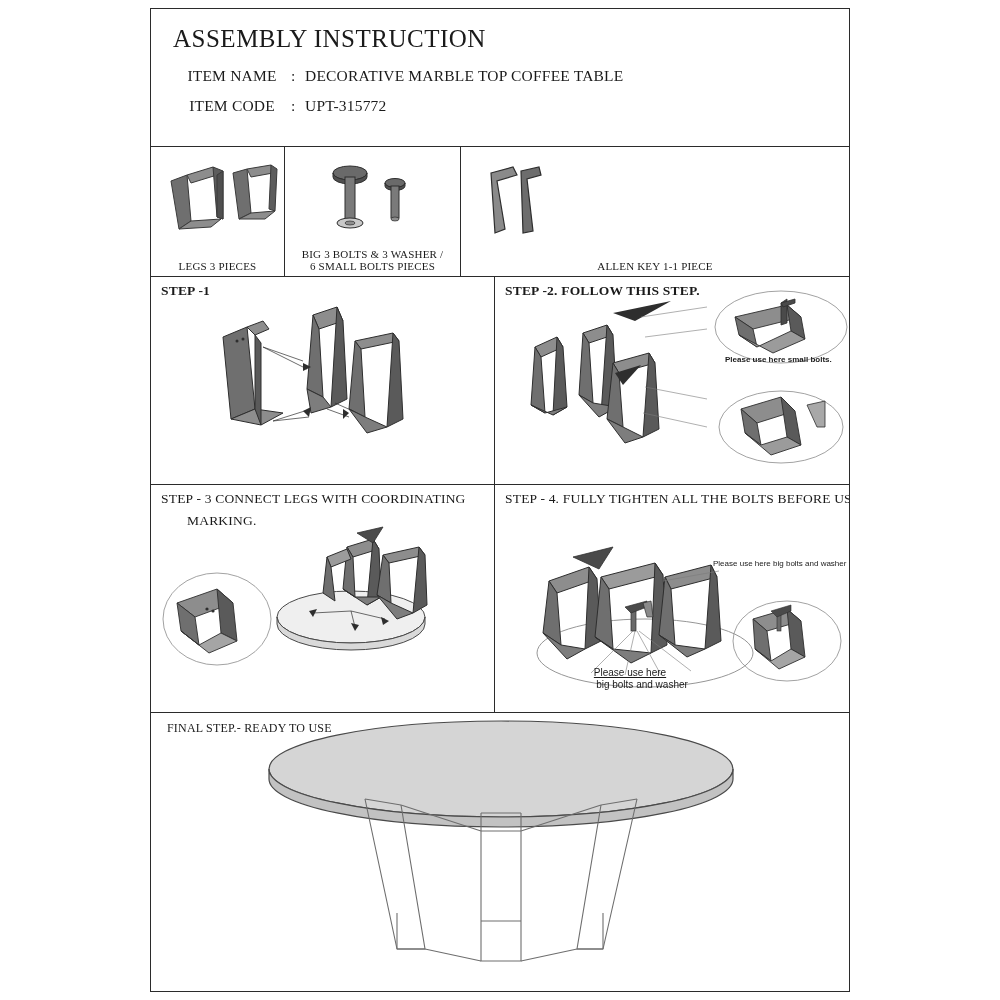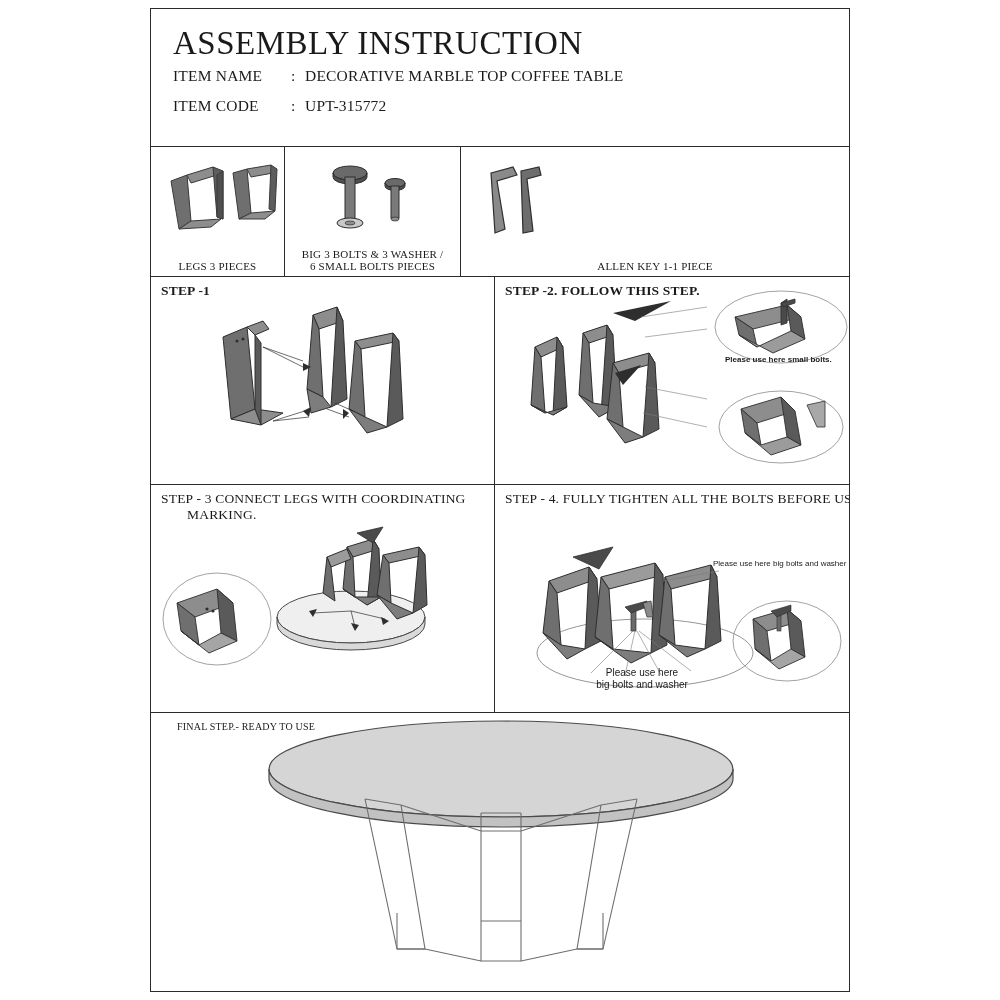--- a/index.html
+++ b/index.html
@@ -29,35 +29,35 @@
   .header {
     position: relative;
     height: 138px;
     border-bottom: 1.5px solid #2b2b2b;
     box-sizing: border-box;
   }
   .title {
     position: absolute;
     left: 22px;
     top: 16px;
-    font-size: 33px;
+    font-size: 25px;
     letter-spacing: 0.5px;
     font-weight: 400;
     text-align: center;
   }
   .meta-row {
     position: absolute;
     left: 22px;
     font-size: 15.5px;
     letter-spacing: 0.2px;
     white-space: nowrap;
   }
   .meta-row.r1 { top: 58px; }
   .meta-row.r2 { top: 88px; }
-  .meta-label { display: inline-block; width: 118px; }
+  .meta-label { display: inline-block; width: 118px; text-align: center; }
   .meta-colon { display: inline-block; width: 14px; }
 
   
   .parts {
     position: relative;
     display: flex;
     height: 130px;
     border-bottom: 1.5px solid #2b2b2b;
     box-sizing: border-box;
   }
@@ -108,34 +108,35 @@
     top: 6px;
     font-size: 13.5px;
     letter-spacing: 0.2px;
     line-height: 16px;
     white-space: nowrap;
   }
   .step-title .l2 {
     display: block;
     padding-left: 26px;
     white-space: nowrap;
+    margin-top: 6px;
   }
   .cell-art { position: absolute; inset: 0; }
 
   
   .final {
     position: relative;
     height: 278px;
     box-sizing: border-box;
   }
   .final-title {
     position: absolute;
-    left: 26px;
+    left: 16px;
     top: 8px;
-    font-size: 10px;
+    font-size: 12px;
     letter-spacing: 0.2px;
     text-align: right;
   }
   .final-art { position: absolute; inset: 0; }
 
   .note {
     position: absolute;
     font-size: 8px;
     font-family: "Liberation Sans", sans-serif;
     color: #1a1a1a;
@@ -417,21 +418,21 @@
             <rect x="282" y="128" width="4" height="18" fill="#6a6a6a" stroke="#2e2e2e" stroke-width="0.6"></rect>
             <path d="M276 126 L296 120 L296 126 L282 132 Z" fill="#4a4a4a" stroke="#2e2e2e" stroke-width="0.6"></path>
           </g>
 
           <g stroke="#7a7a7a" stroke-width="0.6" fill="none">
             <path d="M168 96 L224 86"></path>
           </g>
         </svg>
       </div>
       <div class="note" style="left:218px; top:74px;">Please use here big bolts and washer</div>
-      <div class="note big center" style="left:82px; top:182px; width:130px;">Please use here</div>
+      <div class="note big center" style="left:70px; top:182px; width:130px;text-decoration:underline;">Please use here</div>
       <div class="note big center" style="left:62px; top:194px; width:170px;">big bolts and washer</div>
     </div>
   </div>
 
   <div class="final">
     <div class="final-title">FINAL STEP.- READY TO USE</div>
     <div class="final-art">
       <svg viewBox="0 0 700 278" width="700" height="278">
 
         <ellipse cx="350" cy="56" rx="232" ry="48" fill="#d5d5d5" stroke="#4a4a4a" stroke-width="1.2"></ellipse>

